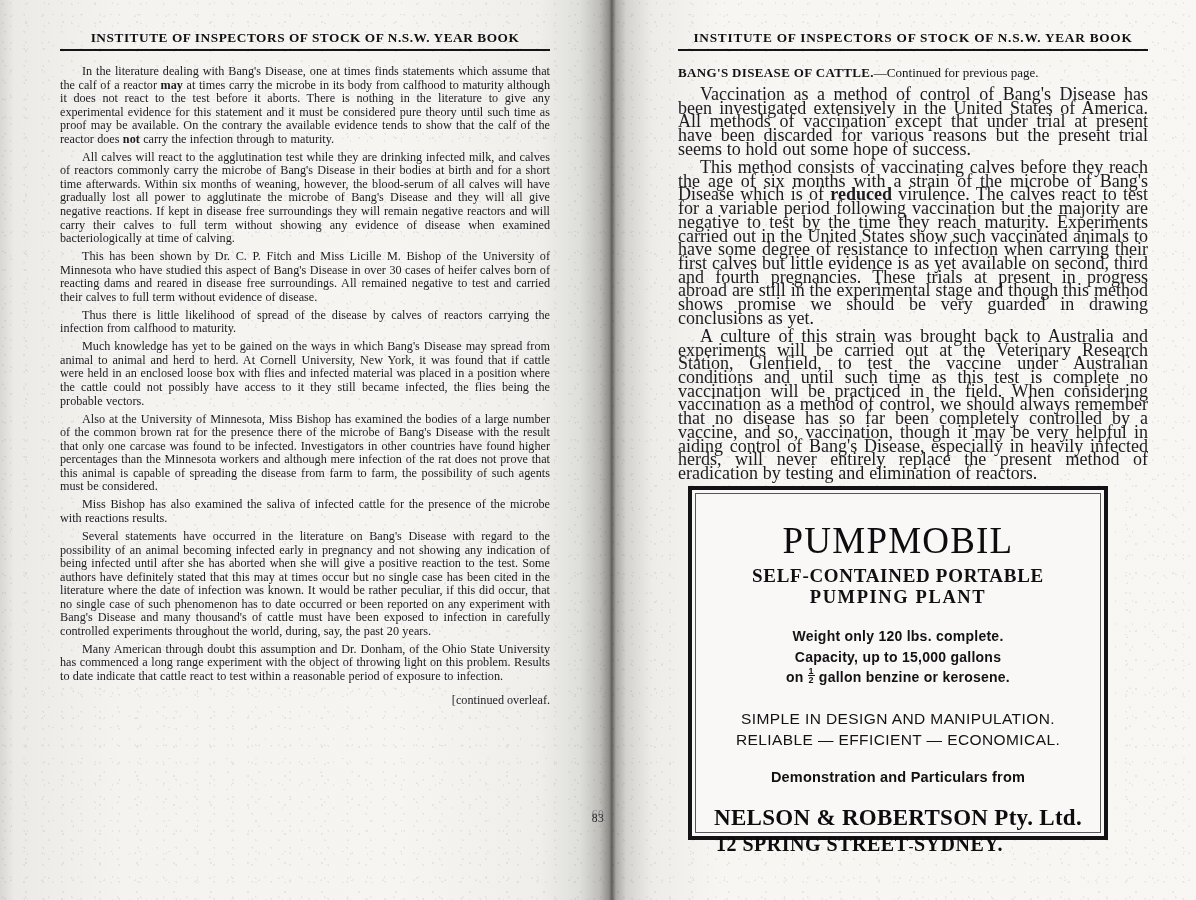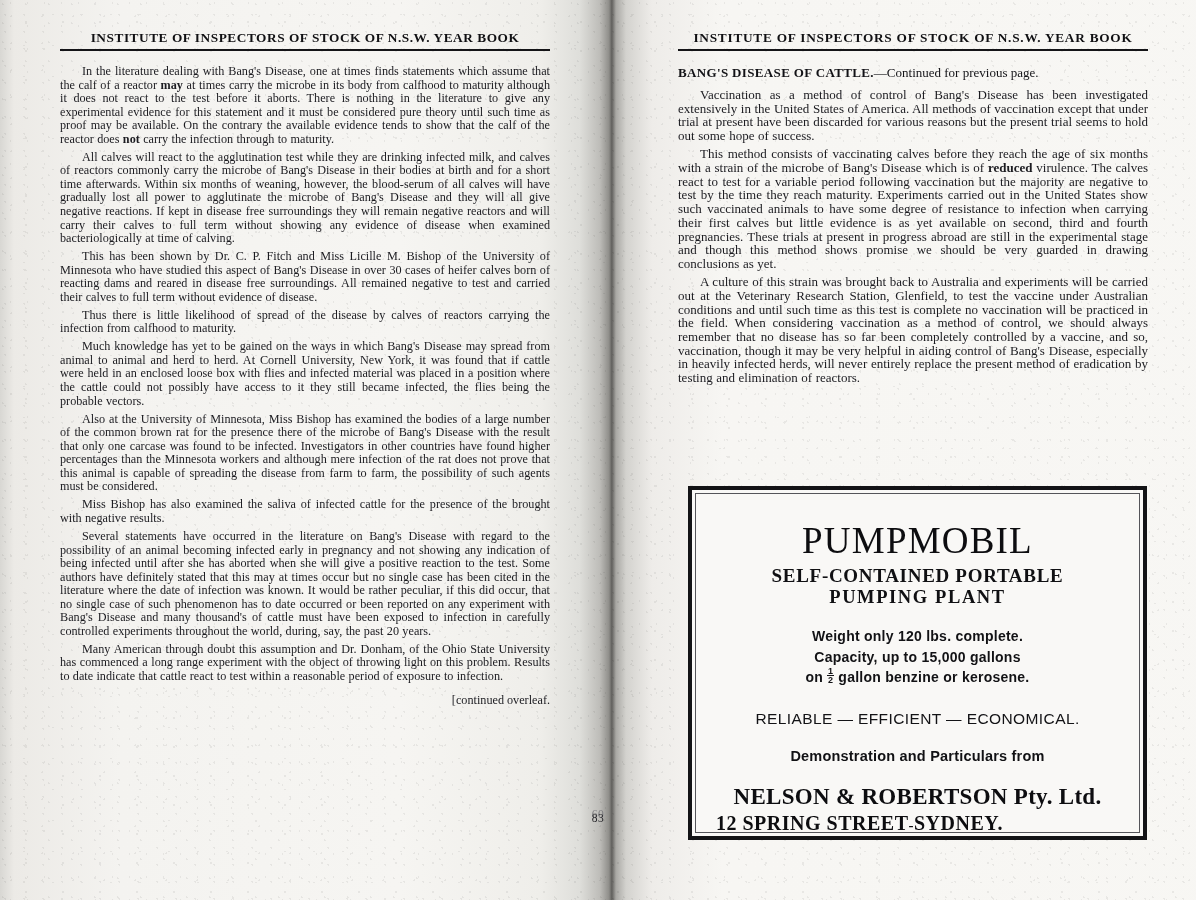--- a/index.html
+++ b/index.html
@@ -102,21 +102,21 @@
     text-align: justify;
     font-size: 12.35px;
     line-height: 13.6px;
     letter-spacing: 0;
     word-spacing: .3px;
     color: #1b1b20;
     font-family: "Liberation Serif", serif;
   }
   .body p b { font-weight: bold; }
   #page-left .body p  { font-size: 12.2px; line-height: 13.55px; }
-  #page-right .body p { font-size: 13px; line-height: 13.7px; }
+  #page-right .body p { font-size: 18px; line-height: 13.7px; }
 
   .overleaf {
     text-align: right;
     font-size: 12.2px;
     margin-top: 9px;
     color: #1b1b20;
   }
 
   .folio {
     position: absolute;
@@ -126,21 +126,21 @@
     color: #3a3a3e;
     letter-spacing: .4px;
   }
   #folio-left  { top: 808px; color: #7d7d80; }
   #folio-right { top: 812px; color: #26262a; text-align: center; }
 
   
   .ad-frame {
     position: absolute;
     left: 688px; top: 486px;
-    width: 459px; height: 354px;
+    width: 420px; height: 354px;
     border: 4px solid #131316;
     background: #f9f8f6;
     padding: 3px;
   }
   .ad-inner {
     width: 100%; height: 100%;
     border: 1px solid #55555a;
     padding: 16px 18px 10px 18px;
     text-align: center;
   }
@@ -240,21 +240,21 @@
 
   <div class="page" id="page-left">
     <div class="runhead">INSTITUTE OF INSPECTORS OF STOCK OF N.S.W. YEAR BOOK</div>
     <div class="body" id="left-body">
         <p>In the literature dealing with Bang's Disease, one at times finds statements which assume that the calf of a reactor <b>may</b> at times carry the microbe in its body from calfhood to maturity although it does not react to the test before it aborts.  There is nothing in the literature to give any experimental evidence for this statement and it must be considered pure theory until such time as proof may be available.  On the contrary the available evidence tends to show that the calf of the reactor does <b>not</b> carry the infection through to maturity.</p>
         <p>All calves will react to the agglutination test while they are drinking infected milk, and calves of reactors commonly carry the microbe of Bang's Disease in their bodies at birth and for a short time afterwards.  Within six months of weaning, however, the blood-serum of all calves will have gradually lost all power to agglutinate the microbe of Bang's Disease and they will all give negative reactions. If kept in disease free surroundings they will remain negative reactors and will carry their calves to full term without showing any evidence of disease when examined bacteriologically at time of calving.</p>
         <p>This has been shown by Dr. C. P. Fitch and Miss Licille M. Bishop of the University of Minnesota who have studied this aspect of Bang's Disease in over 30 cases of heifer calves born of reacting dams and reared in disease free surroundings.  All remained negative to test and carried their calves to full term without evidence of disease.</p>
         <p>Thus there is little likelihood of spread of the disease by calves of reactors carrying the infection from calfhood to maturity.</p>
         <p>Much knowledge has yet to be gained on the ways in which Bang's Disease may spread from animal to animal and herd to herd.  At Cornell University, New York, it was found that if cattle were held in an enclosed loose box with flies and infected material was placed in a position where the cattle could not possibly have access to it they still became infected, the flies being the probable vectors.</p>
         <p>Also at the University of Minnesota, Miss Bishop has examined the bodies of a large number of the common brown rat for the presence there of the microbe of Bang's Disease with the result that only one carcase was found to be infected.  Investigators in other countries have found higher percentages than the Minnesota workers and although mere infection of the rat does not prove that this animal is capable of spreading the disease from farm to farm, the possibility of such agents must be considered.</p>
-        <p>Miss Bishop has also examined the saliva of infected cattle for the presence of the brought with negative results.</p>
+        <p>Miss Bishop has also examined the saliva of infected cattle for the presence of the microbe with reactions results.</p>
         <p>Several statements have occurred in the literature on Bang's Disease with regard to the possibility of an animal becoming infected early in pregnancy and not showing any indication of being infected until after she has aborted when she will give a positive reaction to the test.  Some authors have definitely stated that this may at times occur but no single case has been cited in the literature where the date of infection was known.  It would be rather peculiar, if this did occur, that no single case of such phenomenon has to date occurred or been reported on any experiment with Bang's Disease and many thousand's of cattle must have been exposed to infection in carefully controlled experiments throughout the world, during, say, the past 20 years.</p>
         <p>Many American through doubt this assumption and Dr. Donham, of the Ohio State University has commenced a long range experiment with the object of throwing light on this problem.  Results to date indicate that cattle react to test within a reasonable period of exposure to infection.</p>
       </div>
     <div class="overleaf">[continued overleaf.</div>
   </div>
   <div class="folio" id="folio-left">60</div>
 
   <div class="page" id="page-right">
     <div class="runhead">INSTITUTE OF INSPECTORS OF STOCK OF N.S.W. YEAR BOOK</div>
     <div class="section-title">
@@ -273,20 +273,21 @@
       <div class="ad-sub1">SELF-CONTAINED  PORTABLE</div>
       <div class="ad-sub2">PUMPING PLANT</div>
 
       <div class="ad-specs">
         <div>Weight only 120 lbs. complete.</div>
         <div>Capacity, up to 15,000 gallons</div>
         <div><span>on </span><span class="frac"><span class="num">1</span><span class="den">2</span></span><span> gallon benzine or kerosene.</span></div>
       </div>
 
       <div class="ad-claims">
+        <div>SIMPLE IN DESIGN AND MANIPULATION.</div>
         <div>RELIABLE — EFFICIENT — ECONOMICAL.</div>
       </div>
 
       <div class="ad-demo">Demonstration and Particulars from</div>
 
       <div class="ad-company">NELSON &amp; ROBERTSON Pty. Ltd.</div>
       <div class="ad-addr">
         <span>12 SPRING STREET</span>
         <span class="dot">-</span>
         <span>SYDNEY.</span>

